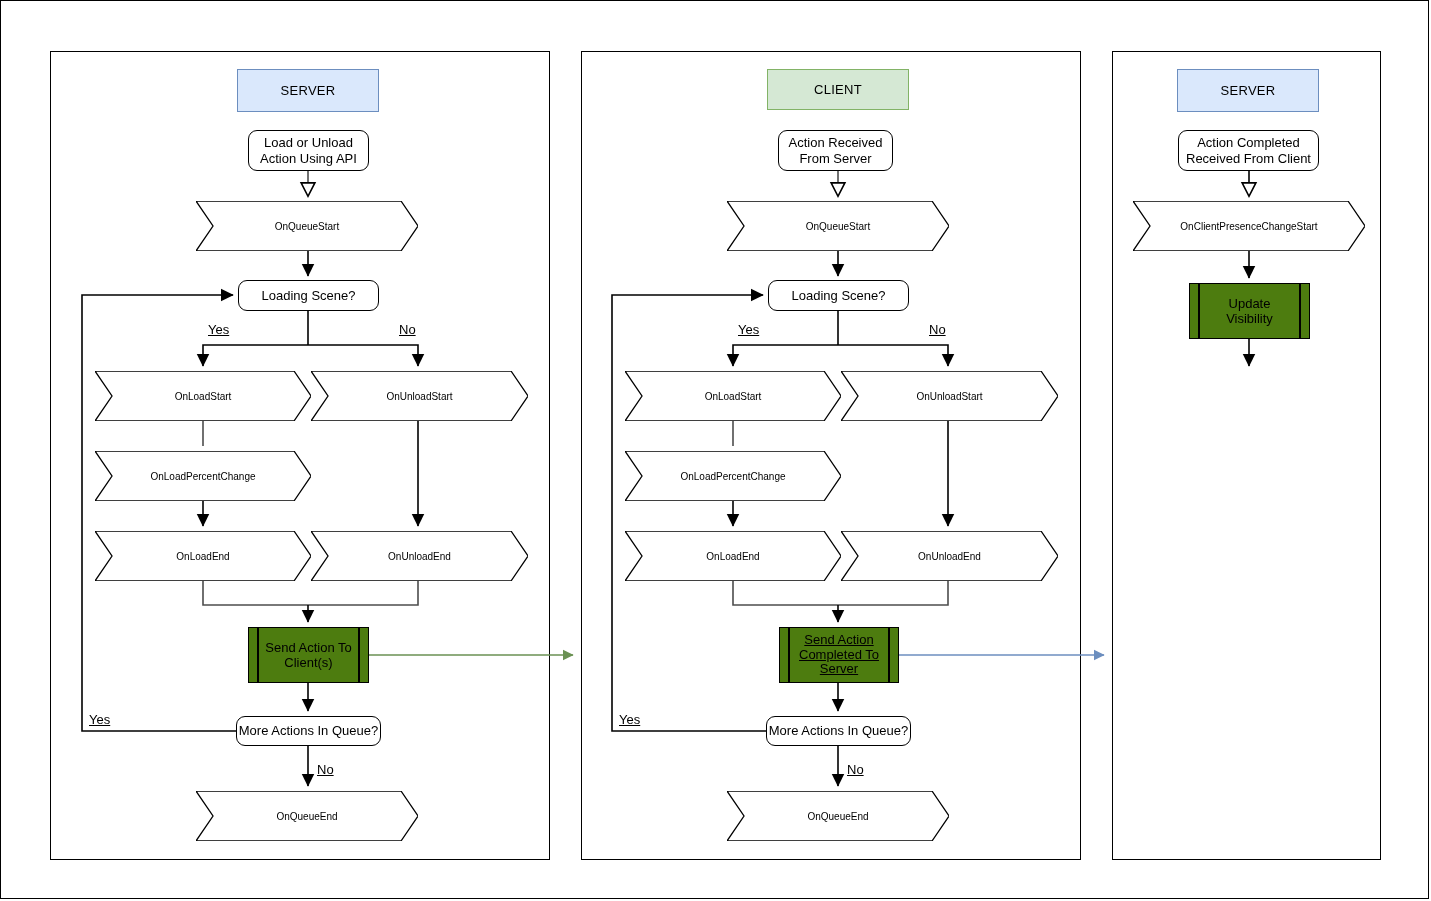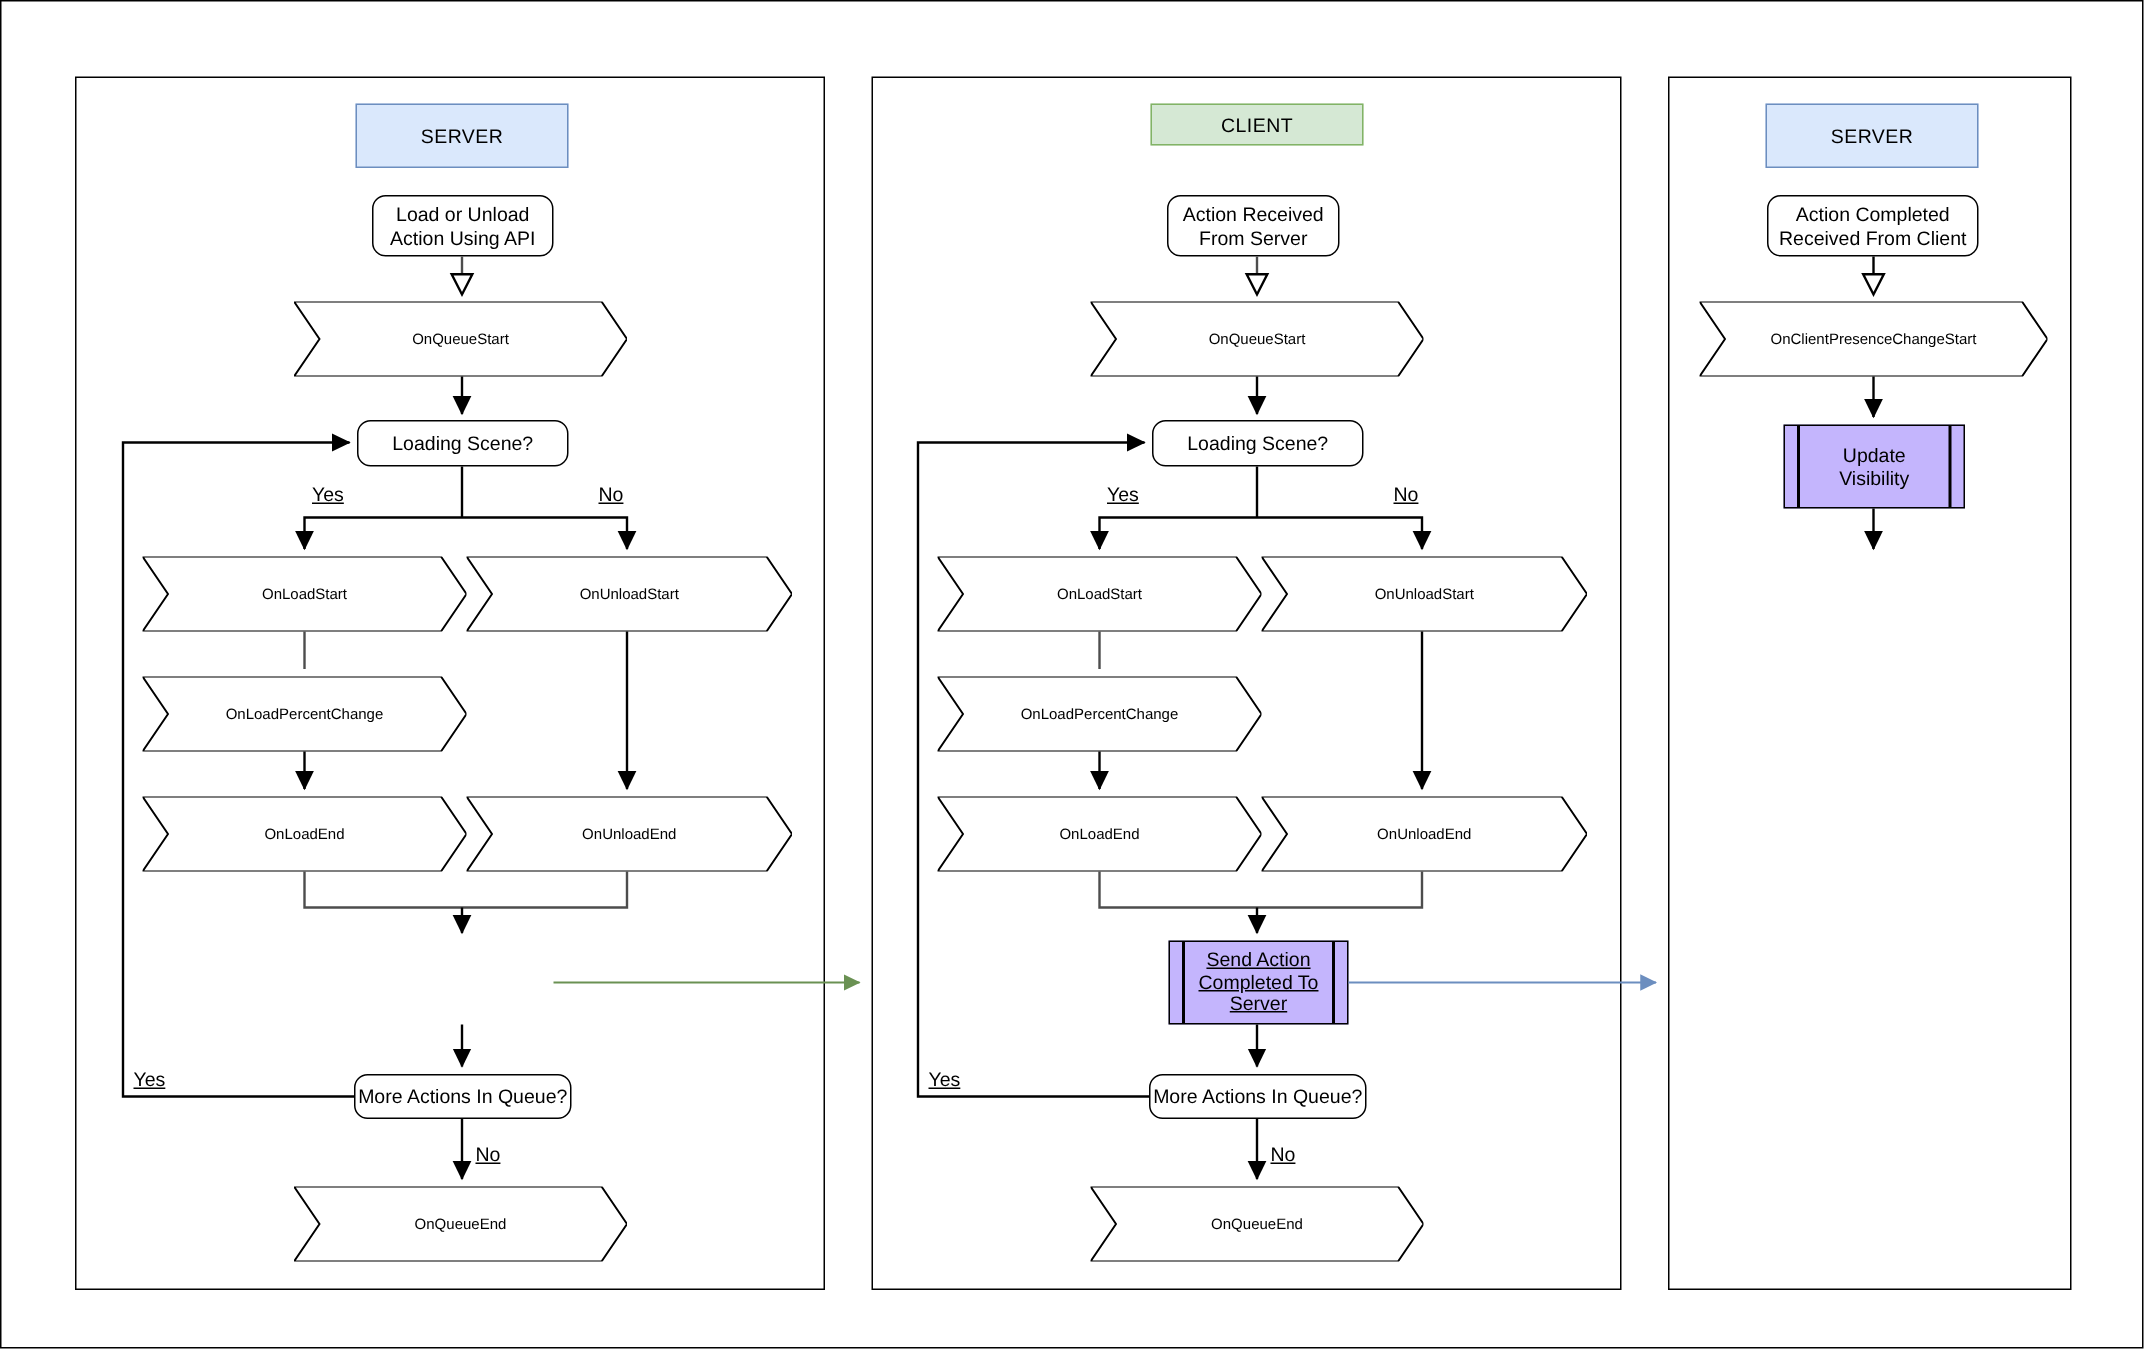--- a/index.html
+++ b/index.html
@@ -8,21 +8,21 @@
   #frame{position:absolute;left:0;top:0;width:1429px;height:899px;border:1px solid #000;box-sizing:border-box;}
   svg.layer{position:absolute;left:0;top:0;width:1431px;height:901px;pointer-events:none;}
   .node{position:absolute;box-sizing:border-box;display:flex;align-items:center;justify-content:center;text-align:center;color:#000;font-size:13px;line-height:1.2;}
   .panel{position:absolute;box-sizing:border-box;border:1.5px solid #000;background:#fff;}
   .hdr{position:absolute;box-sizing:border-box;display:flex;align-items:center;justify-content:center;font-size:13px;letter-spacing:.3px;}
   .hdr.server{background:#dae8fc;border:1px solid #6c8ebf;}
   .hdr.client{background:#d5e8d4;border:1px solid #82b366;}
   .rrect{border:1.6px solid #000;border-radius:9px;background:#fff;}
   .chev-wrap{position:absolute;}
   .chev-label{position:absolute;left:0;top:0;width:100%;height:100%;display:flex;align-items:center;justify-content:center;font-size:10px;color:#000;}
-  .proc{position:absolute;box-sizing:border-box;border:1.6px solid #000;background:#c4b5fd;}
+  .proc{position:absolute;box-sizing:border-box;border:1.6px solid #000;background:#4d7c0f;}
   .proc .bar{position:absolute;top:0;bottom:0;width:1.6px;background:#000;}
   .proc .inner{position:absolute;left:0;top:0;width:100%;height:100%;display:flex;align-items:center;justify-content:center;text-align:center;font-size:13px;padding:0 14px;box-sizing:border-box;}
   .edgelbl{position:absolute;font-size:13px;color:#000;white-space:nowrap;text-decoration:underline;}
 </style>
 </head>
 <body>
 
 <div id="canvas">
   <div id="frame"></div>
 
@@ -79,38 +79,46 @@
     <div class="chev-label">OnLoadEnd</div>
   </div>
 
   <div class="chev-wrap" style="left:311px;top:531px;width:217px;height:50px;">
     <svg width="217" height="50" viewBox="0 0 217 50">
         <polygon points="0,0 200,0 217,25 200,50 0,50 17,25" fill="#fff" stroke="#000" stroke-width="1.3"></polygon>
       </svg>
     <div class="chev-label">OnUnloadEnd</div>
   </div>
 
+  <div class="proc" style="left:248px;top:627px;width:121px;height:56px;">
+    <div class="bar" style="left:8px;"></div>
+    <div class="bar" style="right:8px;"></div>
+    <div class="inner" style="flex-direction:column;">
+      <span>Send Action To</span>
+      <span>Client(s)</span>
+    </div>
+  </div>
 
   <div class="node rrect" style="left:236px;top:716px;width:145px;height:30px;">
     <span>More Actions In Queue?</span>
   </div>
 
   <div class="edgelbl" style="left:89px;top:712px;">Yes</div>
   <div class="edgelbl" style="left:317px;top:762px;">No</div>
 
   <div class="chev-wrap" style="left:196px;top:791px;width:222px;height:50px;">
     <svg width="222" height="50" viewBox="0 0 222 50">
         <polygon points="0,0 205,0 222,25 205,50 0,50 17,25" fill="#fff" stroke="#000" stroke-width="1.3"></polygon>
       </svg>
     <div class="chev-label">OnQueueEnd</div>
   </div>
 
   <div class="panel" style="left:581px;top:51px;width:500px;height:809px;"></div>
 
-  <div class="hdr client" style="left:767px;top:69px;width:142px;height:28px;">
+  <div class="hdr client" style="left:767px;top:69px;width:142px;height:41px;">
     <span>CLIENT</span>
   </div>
 
   <div class="node rrect" style="left:778px;top:130px;width:115px;height:41px;flex-direction:column;">
     <span>Action Received</span>
     <span>From Server</span>
   </div>
 
   <div class="chev-wrap" style="left:727px;top:201px;width:222px;height:50px;">
     <svg width="222" height="50" viewBox="0 0 222 50">

